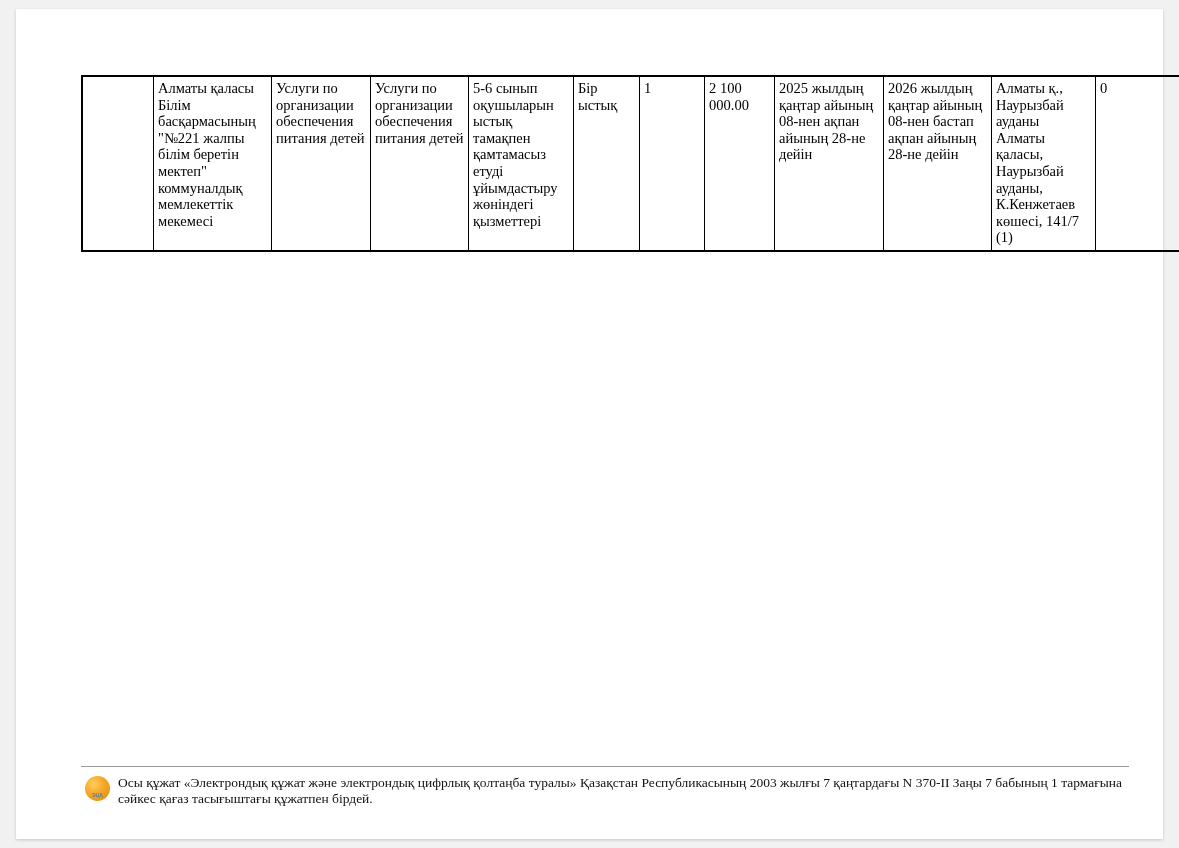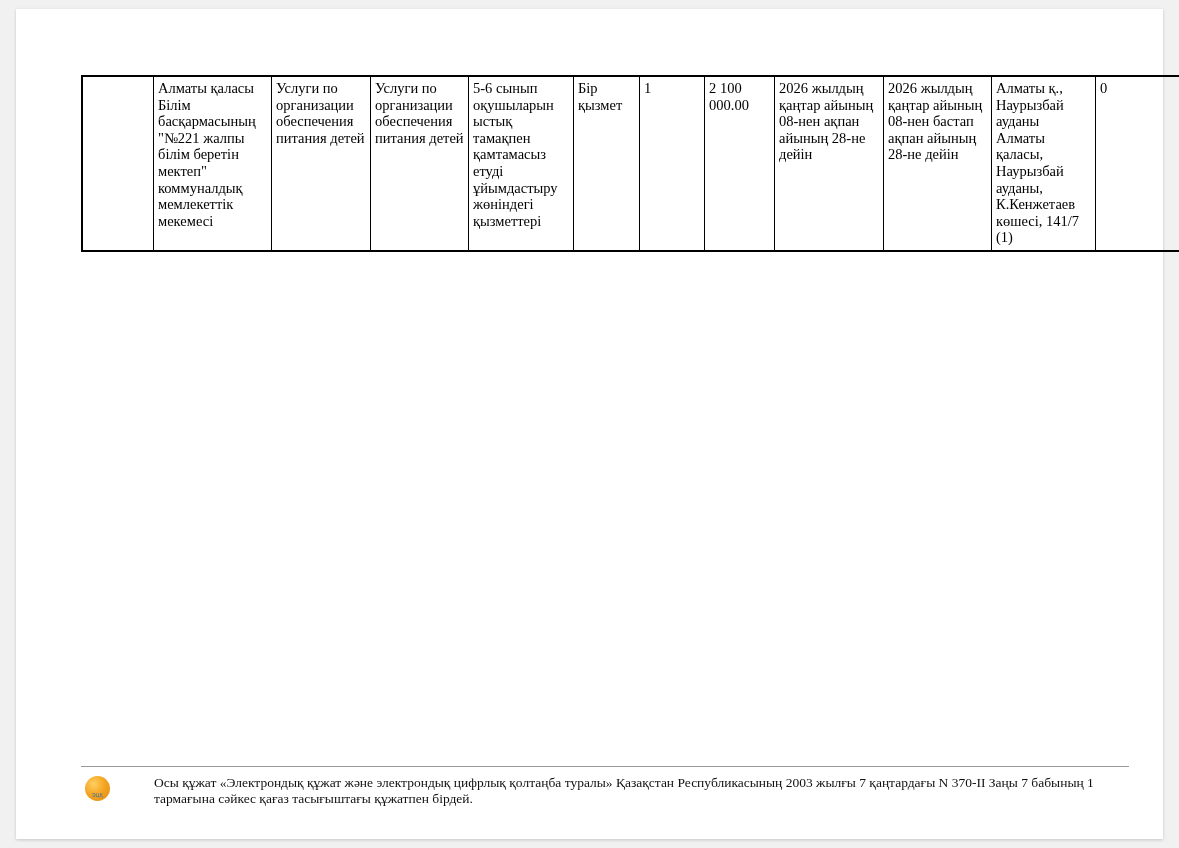--- a/index.html
+++ b/index.html
@@ -99,41 +99,40 @@
     font-family: "Liberation Sans", sans-serif;
     font-size: 5px;
     color: #2f6fb0;
     letter-spacing: 0.3px;
   }
   .footer-text {
     font-family: "Liberation Serif", serif;
     font-size: 13.5px;
     line-height: 16px;
     color: #111111;
-    margin-left: 36px;
   }
 </style>
 </head>
 <body>
 
 <div class="page-wrap">
   <div class="page">
 
     <table class="doc-table">
       <tbody>
         <tr>
           <td class="c0"></td>
           <td class="c1">Алматы қаласы Білім басқармасының "№221 жалпы білім беретін мектеп" коммуналдық мемлекеттік мекемесі</td>
           <td class="c2">Услуги по организации обеспечения питания детей</td>
           <td class="c3">Услуги по организации обеспечения питания детей</td>
           <td class="c4">5-6 сынып оқушыларын ыстық тамақпен қамтамасыз етуді ұйымдастыру жөніндегі қызметтері</td>
-          <td class="c5">Бір қызмет</td>
+          <td class="c5">Бір ыстық</td>
           <td class="c6">1</td>
           <td class="c7">2 100 000.00</td>
-          <td class="c8">2026 жылдың қаңтар айының 08-нен ақпан айының 28-не дейін</td>
+          <td class="c8">2025 жылдың қаңтар айының 08-нен ақпан айының 28-не дейін</td>
           <td class="c9">2026 жылдың қаңтар айының 08-нен бастап ақпан айының 28-не дейін</td>
           <td class="c10">Алматы қ., Наурызбай ауданы Алматы қаласы, Наурызбай ауданы, К.Кенжетаев көшесі, 141/7 (1)</td>
           <td class="c11">0</td>
 
         </tr>
       </tbody>
     </table>
 
     <div class="footer">
       <div class="footer-rule"></div>

